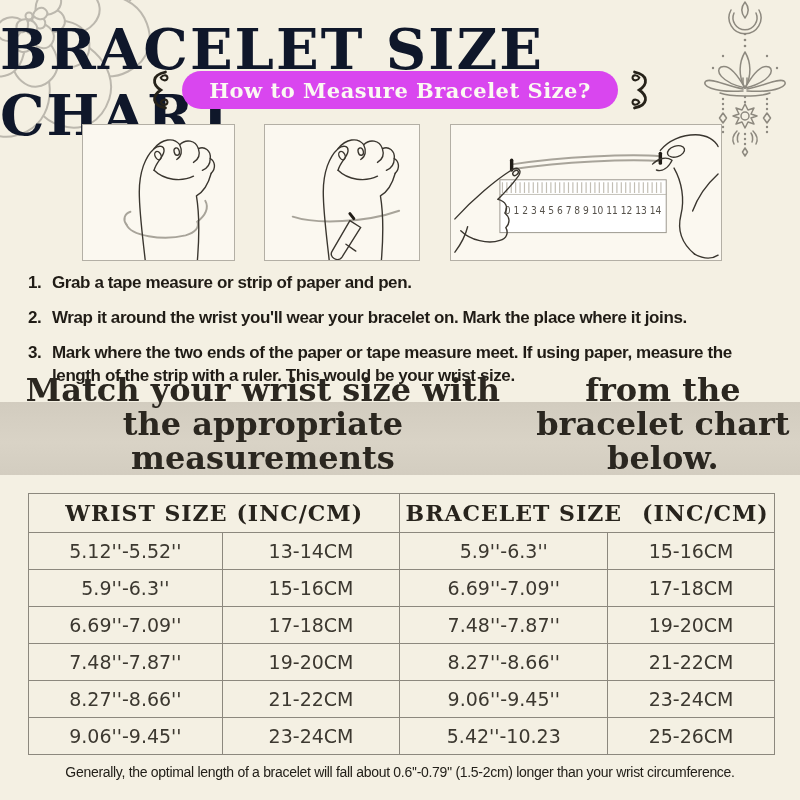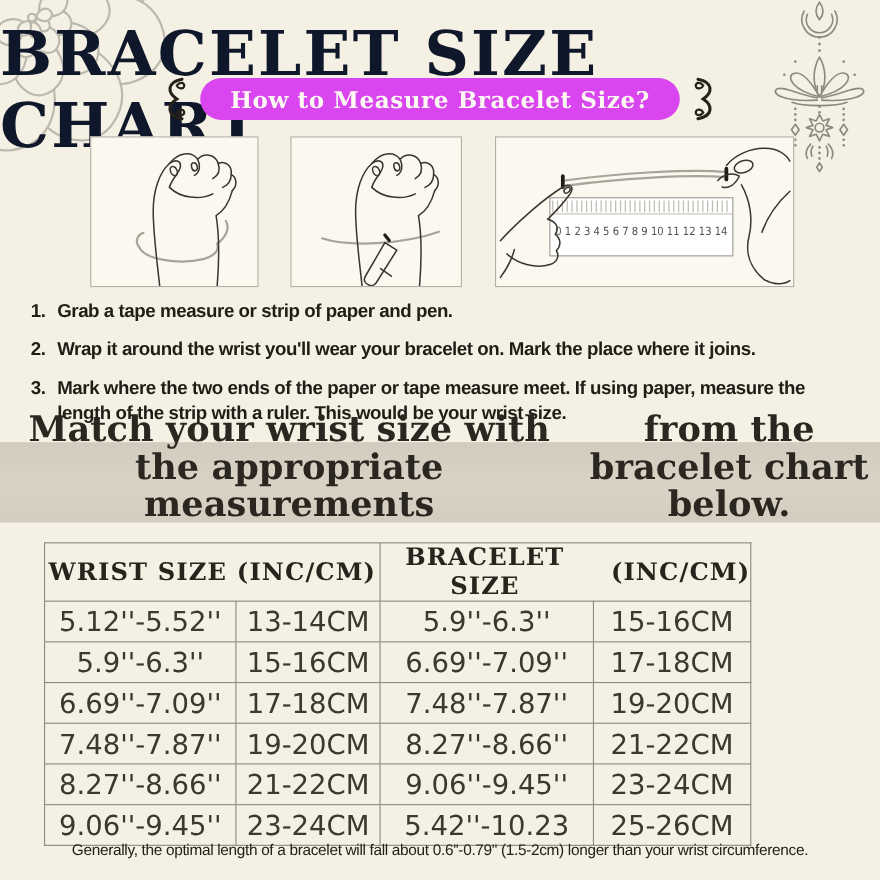--- a/index.html
+++ b/index.html
@@ -40,26 +40,26 @@
   .step-text{flex:0 1 auto;max-width:706px;}
 
   
   .banner{position:absolute;left:0;top:402px;width:800px;height:73px;
           background:linear-gradient(180deg,#d2ccbf 0%,#d9d3c6 55%,#d3cdc0 100%);
           display:flex;flex-direction:row;justify-content:center;align-items:flex-end;
           font-family:"DejaVu Serif","Liberation Serif",serif;font-weight:700;
           font-size:32px;color:#2b2720;line-height:34px;text-align:center;}
 
   
-  .size-table{position:absolute;left:40px;top:493px;width:643px;border-collapse:collapse;}
+  .size-table{position:absolute;left:28px;top:493px;width:747px;border-collapse:collapse;}
   .size-table th,.size-table td{border:1px solid #8c887e;text-align:center;padding:0;}
   .size-table th{height:38px;font-family:"DejaVu Serif","Liberation Serif",serif;
                  font-weight:700;font-size:22px;letter-spacing:1px;color:#28241d;}
   .size-table td{height:36px;font-family:"DejaVu Sans","Liberation Sans",sans-serif;
-                 font-weight:400;font-size:25px;color:#3c3830;}
+                 font-weight:400;font-size:19px;color:#3c3830;}
   .th-inner{display:flex;justify-content:center;align-items:center;gap:9px;}
   th.bracelet .th-inner{gap:20px;}
 
   
   .footer-note{position:absolute;left:0;top:764px;width:800px;text-align:center;
                font-size:14px;font-weight:400;letter-spacing:-0.3px;white-space:nowrap;
                color:#23201a;}
 
   .line-art{stroke:#3a362f;stroke-width:1.4;fill:none;stroke-linecap:round;stroke-linejoin:round;}
   .tape{stroke:#a8a49a;stroke-width:2;fill:none;stroke-linecap:round;}

